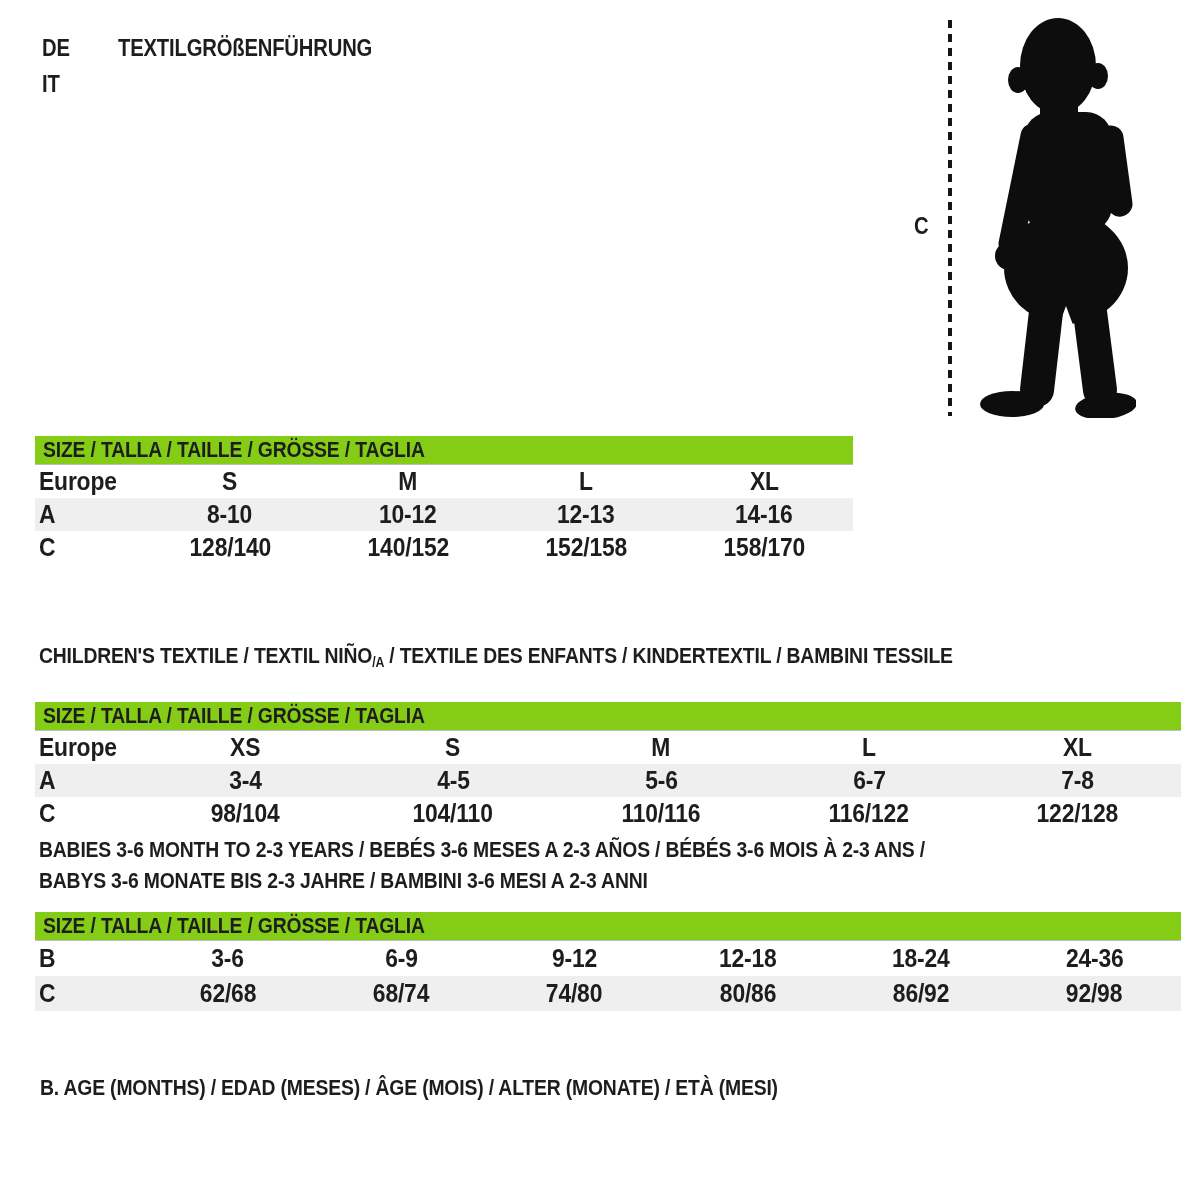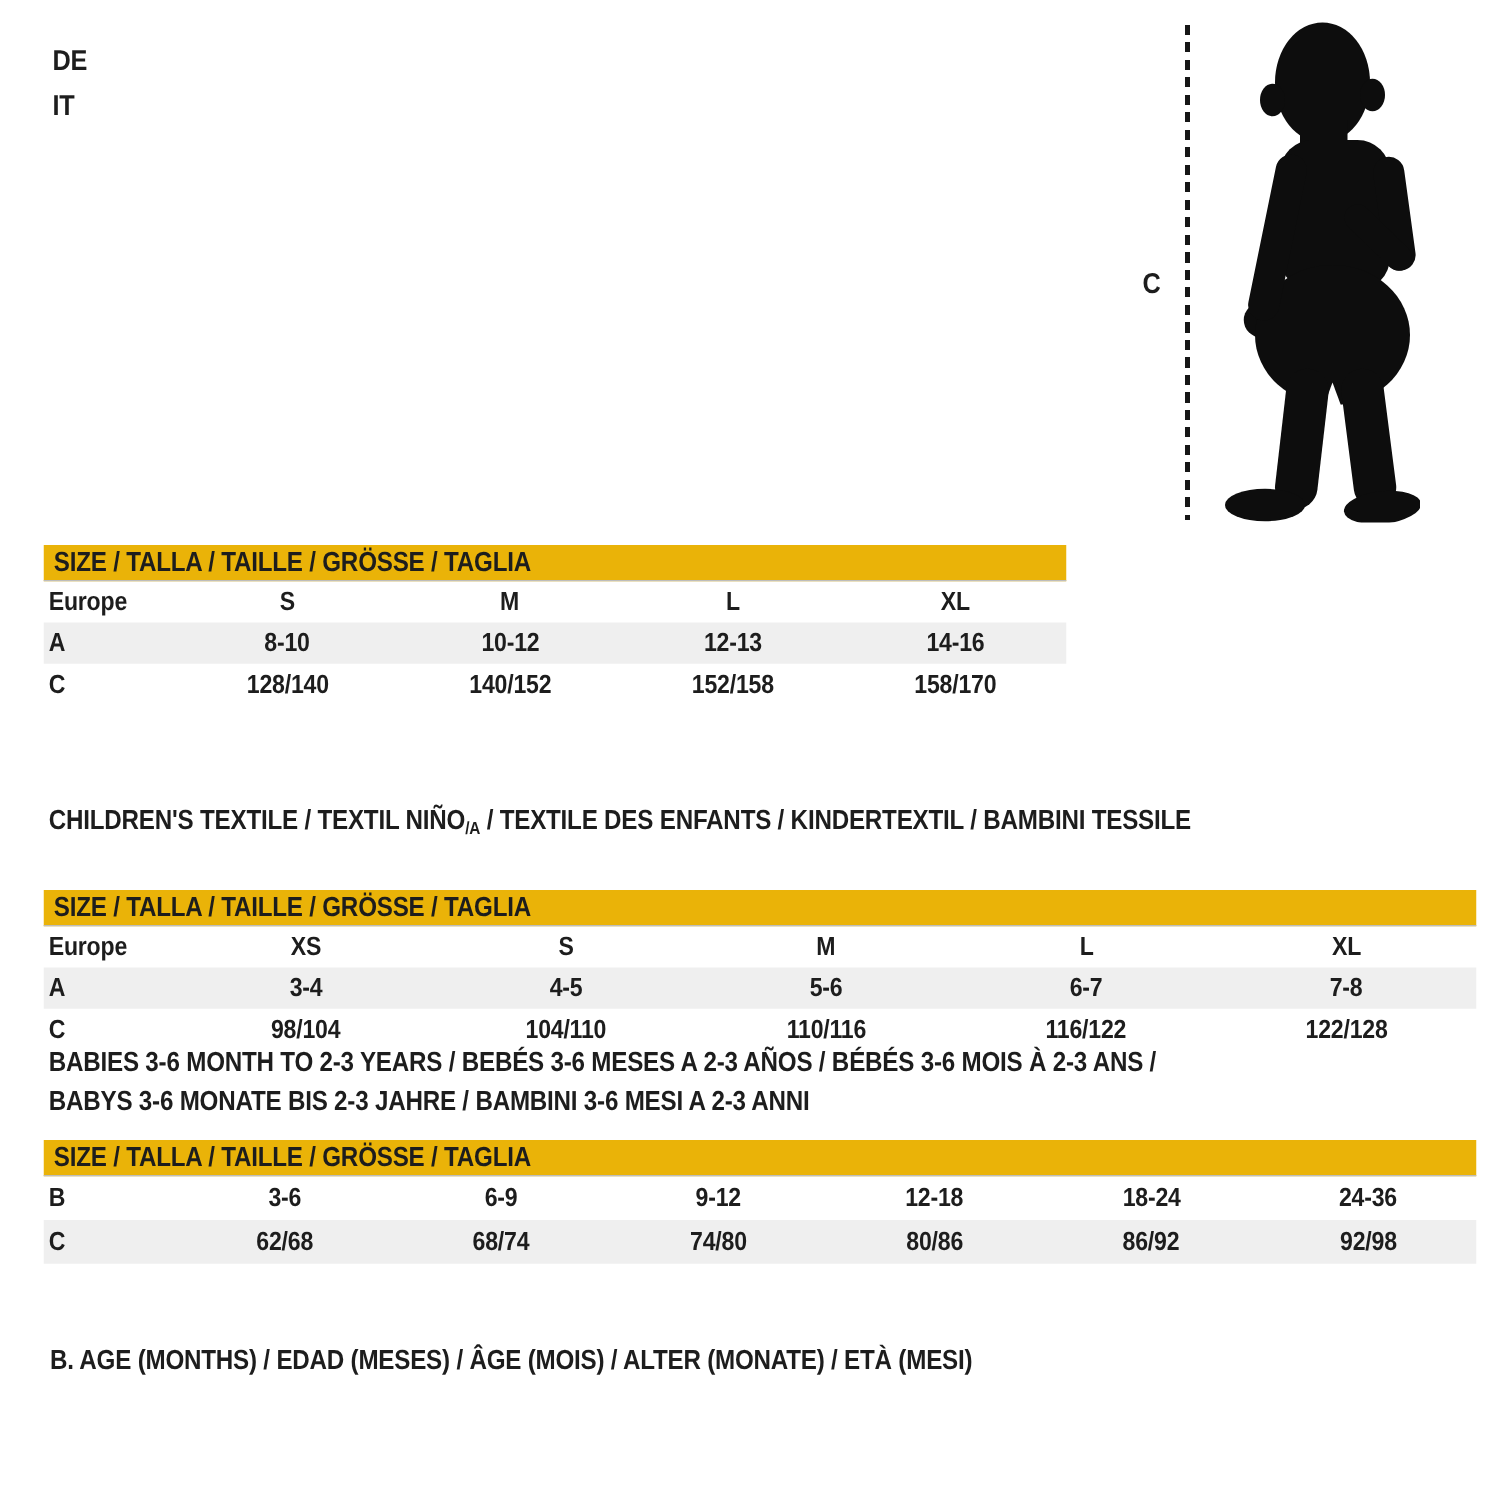--- a/index.html
+++ b/index.html
@@ -26,49 +26,50 @@
     background:repeating-linear-gradient(to bottom,#161616 0 8px,transparent 8px 14px);
   }
   .silhouette{position:absolute;left:970px;top:16px;}
 
   
   .section{position:absolute;left:35px;}
   .sec-junior{top:436px;width:818px;}
   .sec-children{top:644px;width:1146px;}
   .sec-babies{top:834px;width:1146px;}
   .sec-title{font-size:22px;line-height:24px;margin:0 0 23px 4px;font-weight:700;}
-  .sec-children .sec-title{margin-bottom:38px;}
+  .sec-children .sec-title{margin-bottom:28px;}
   .sec-babies .sec-title{line-height:31px;margin-bottom:16px;}
   .title-sub{font-size:14px;vertical-align:-4px;}
 
   .size-bar{
-    height:29px;background:#eab308;display:flex;align-items:center;
+    height:29px;background:#84cc16;display:flex;align-items:center;
     padding-left:8px;box-sizing:border-box;font-size:22px;
     border-bottom:1px solid #bdbdbd;
   }
-  .trow{display:grid;height:33px;align-items:center;font-size:21px;}
+  .trow{display:grid;height:33px;align-items:center;font-size:26px;}
   .sec-babies .trow{height:35px;}
   .g-junior{grid-template-columns:106px repeat(4,1fr);}
   .g-children{grid-template-columns:106px repeat(5,1fr);}
   .g-babies{grid-template-columns:106px repeat(6,1fr);}
   .trow.shaded{background:#efefef;}
   .tlabel{padding-left:4px;text-align:left;}
   .tval{text-align:center;}
 
   
   .legend{position:absolute;left:40px;top:1070px;font-size:22px;line-height:35px;}
 </style>
 </head>
 <body>
 
 <div class="canvas">
 
   <div class="lang-list">
     <div class="lang-row">
       <span class="lang-code"><span class="cond">DE</span></span>
+      <span class="lang-title"><span class="cond">TEXTILGRÖßENFÜHRUNG</span></span>
     </div>
     <div class="lang-row">
       <span class="lang-code"><span class="cond">IT</span></span>
     </div>
   </div>
 
   <span class="height-label"><span class="cond">C</span></span>
   <div class="dash-line"></div>
   <svg class="silhouette" width="166" height="402" viewBox="0 0 166 402" aria-hidden="true">
     <g fill="#0d0d0d" stroke="none">

